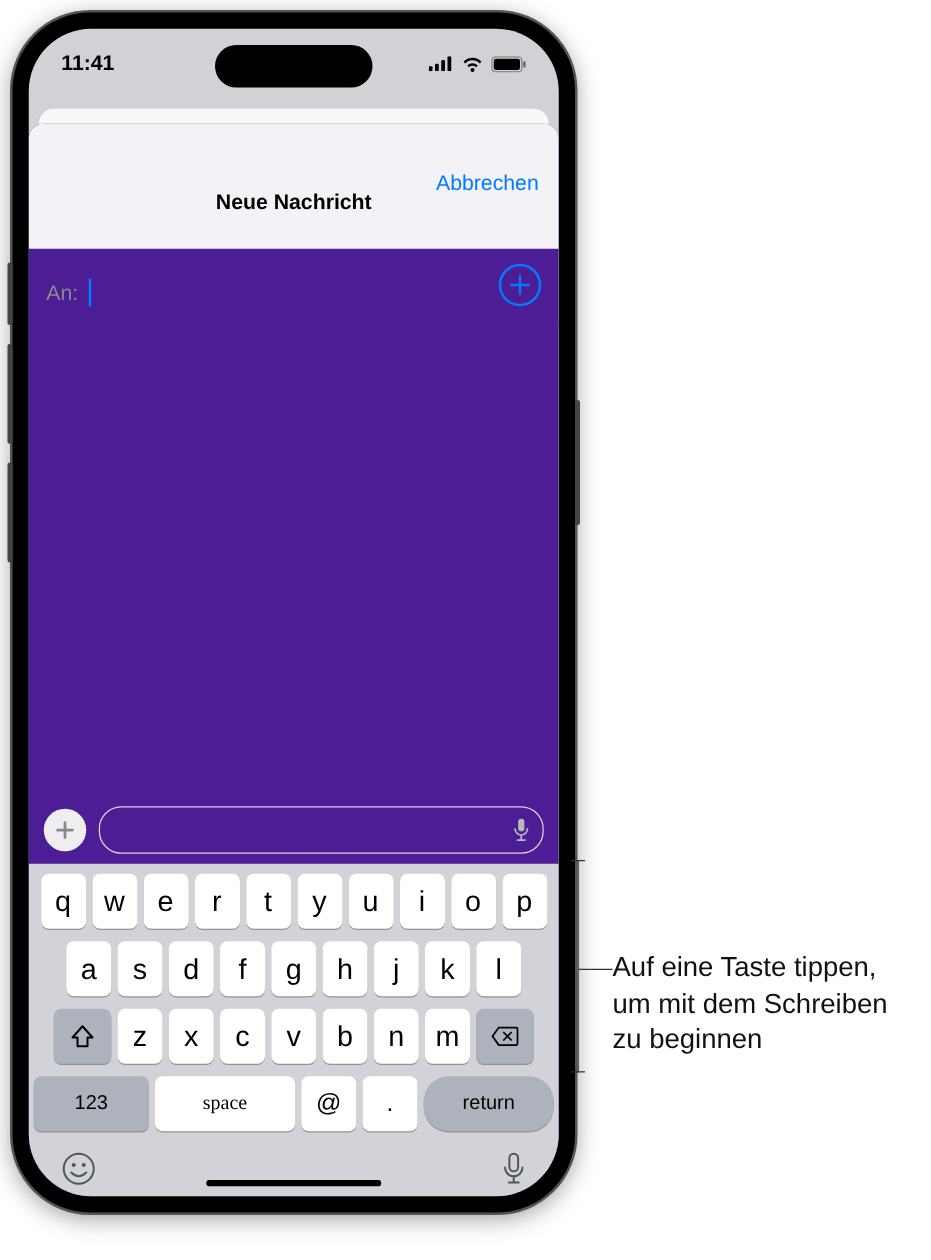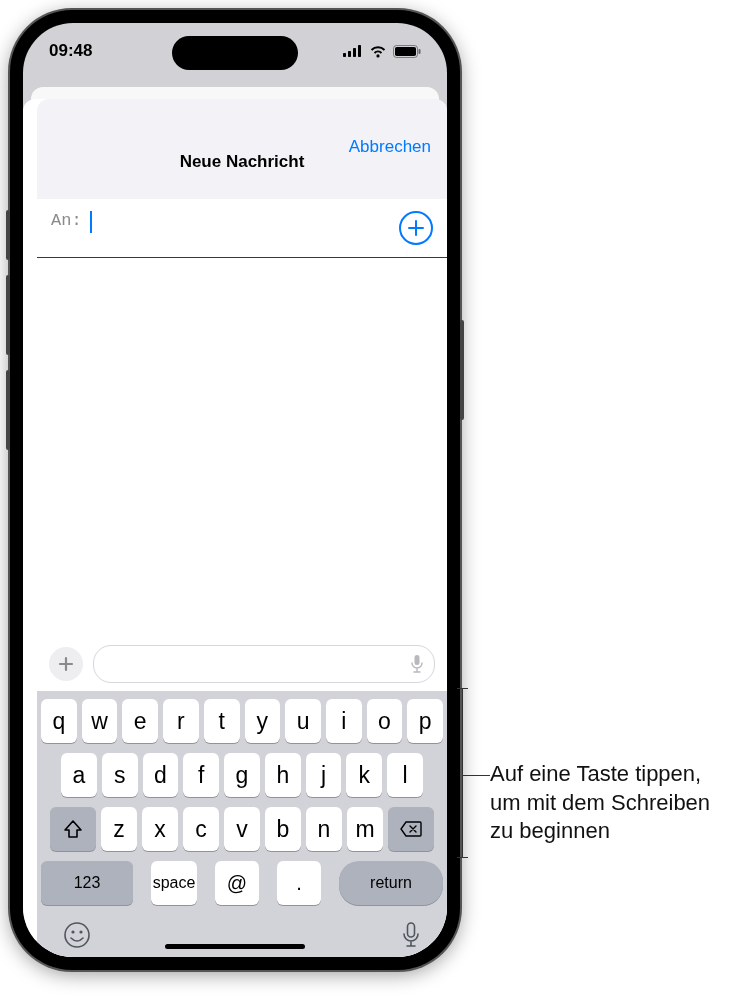--- a/index.html
+++ b/index.html
@@ -112,25 +112,24 @@
     position: absolute;
     left: 8px; right: 8px; top: 64px;
     height: 20px;
     background: #fff;
     border-radius: 12px 12px 0 0;
     opacity: 0.85;
   }
   .sheet {
     position: absolute;
     left: 0; right: 0; top: 76px; bottom: 0;
-    background: #ffffff;
+    background: #4c1d95;
     border-radius: 12px 12px 0 0;
     display: flex;
     flex-direction: column;
-    padding-left: 14px;
   }
 
   .navbar {
     background: #f2f2f7;
     height: 100px;
     border-radius: 12px 12px 0 0;
     position: relative;
     display: flex;
     align-items: center;
     justify-content: center;
@@ -144,26 +143,25 @@
     position: absolute;
     right: 16px;
     top: 38px;
     color: #007aff;
     font-size: 17px;
     margin-left: 17px;
   }
 
   .to-row {
     display: flex;
-    align-items: flex-start;
+    align-items: flex-end;
     padding: 12px 14px;
     border-bottom: 1px solid #4c1d95;
     gap: 8px;
     font-size: 17px;
-    font-family: Liberation Mono, monospace;
   }
   .to-label { color: #8a8a8e; }
   .to-cursor {
     width: 2px; height: 22px; background: #007aff;
     animation: blink 1s step-start infinite;
   }
   @keyframes blink { 50% { opacity: 0; } }
   .to-spacer { flex: 1; }
   .add-contact {
     width: 30px; height: 30px; border: 2px solid #007aff; border-radius: 50%;
@@ -211,23 +209,23 @@
     display: flex; align-items: center; justify-content: center;
     font-size: 23px;
     color: #000;
   }
   .krow2 { padding: 0 20px; }
   .key-fn {
     background: #adb2bc;
     width: 46px;
   }
   .key-fn svg { display: block; }
-  .row4 { gap: 18px; margin-bottom: 6px; }
+  .row4 { gap: 5px; margin-bottom: 6px; }
   .key-123 { width: 92px; font-size: 16px; background:#adb2bc; }
-  .key-space { flex: 1; max-width: 136px; font-size: 16px; }
+  .key-space { flex: 1; max-width: 136px; font-size: 16px; font-family: Liberation Serif, serif; }
   .key-at { width: 44px; font-size: 20px; }
   .key-dot { width: 44px; font-size: 20px; }
   .key-return { width: 104px; font-size: 16px; background:#adb2bc;border-radius:20px; }
 
   .kbar {
     display: flex;
     justify-content: space-between;
     align-items: center;
     padding: 10px 22px 2px;
     color: #51555c;
@@ -250,21 +248,21 @@
 <div class="phone">
   <div class="phone-side-btn pwr"></div>
   <div class="phone-side-btn v1"></div>
   <div class="phone-side-btn v2"></div>
   <div class="phone-side-btn v3"></div>
 
   <div class="screen">
     <div class="island"></div>
 
     <div class="statusbar">
-      <span>09:48</span>
+      <span>11:41</span>
       <div class="status-right">
         <svg width="20" height="12" viewBox="0 0 20 12">
             <rect x="0" y="8" width="3" height="4" rx="0.8" fill="#000"></rect>
             <rect x="5" y="6" width="3" height="6" rx="0.8" fill="#000"></rect>
             <rect x="10" y="3" width="3" height="9" rx="0.8" fill="#000"></rect>
             <rect x="15" y="0" width="3" height="12" rx="0.8" fill="#000"></rect>
           </svg>
         <svg width="18" height="13" viewBox="0 0 18 13">
             <path d="M9 12.5 a1.6 1.6 0 1 0 0-3.2 a1.6 1.6 0 0 0 0 3.2 Z M4.8 7.3 a6 6 0 0 1 8.4 0 l-1.4 1.4 a4 4 0 0 0-5.6 0 Z M1.8 4.3 a10 10 0 0 1 14.4 0 l-1.4 1.4 a8 8 0 0 0-11.6 0 Z" fill="#000"></path>
           </svg>

